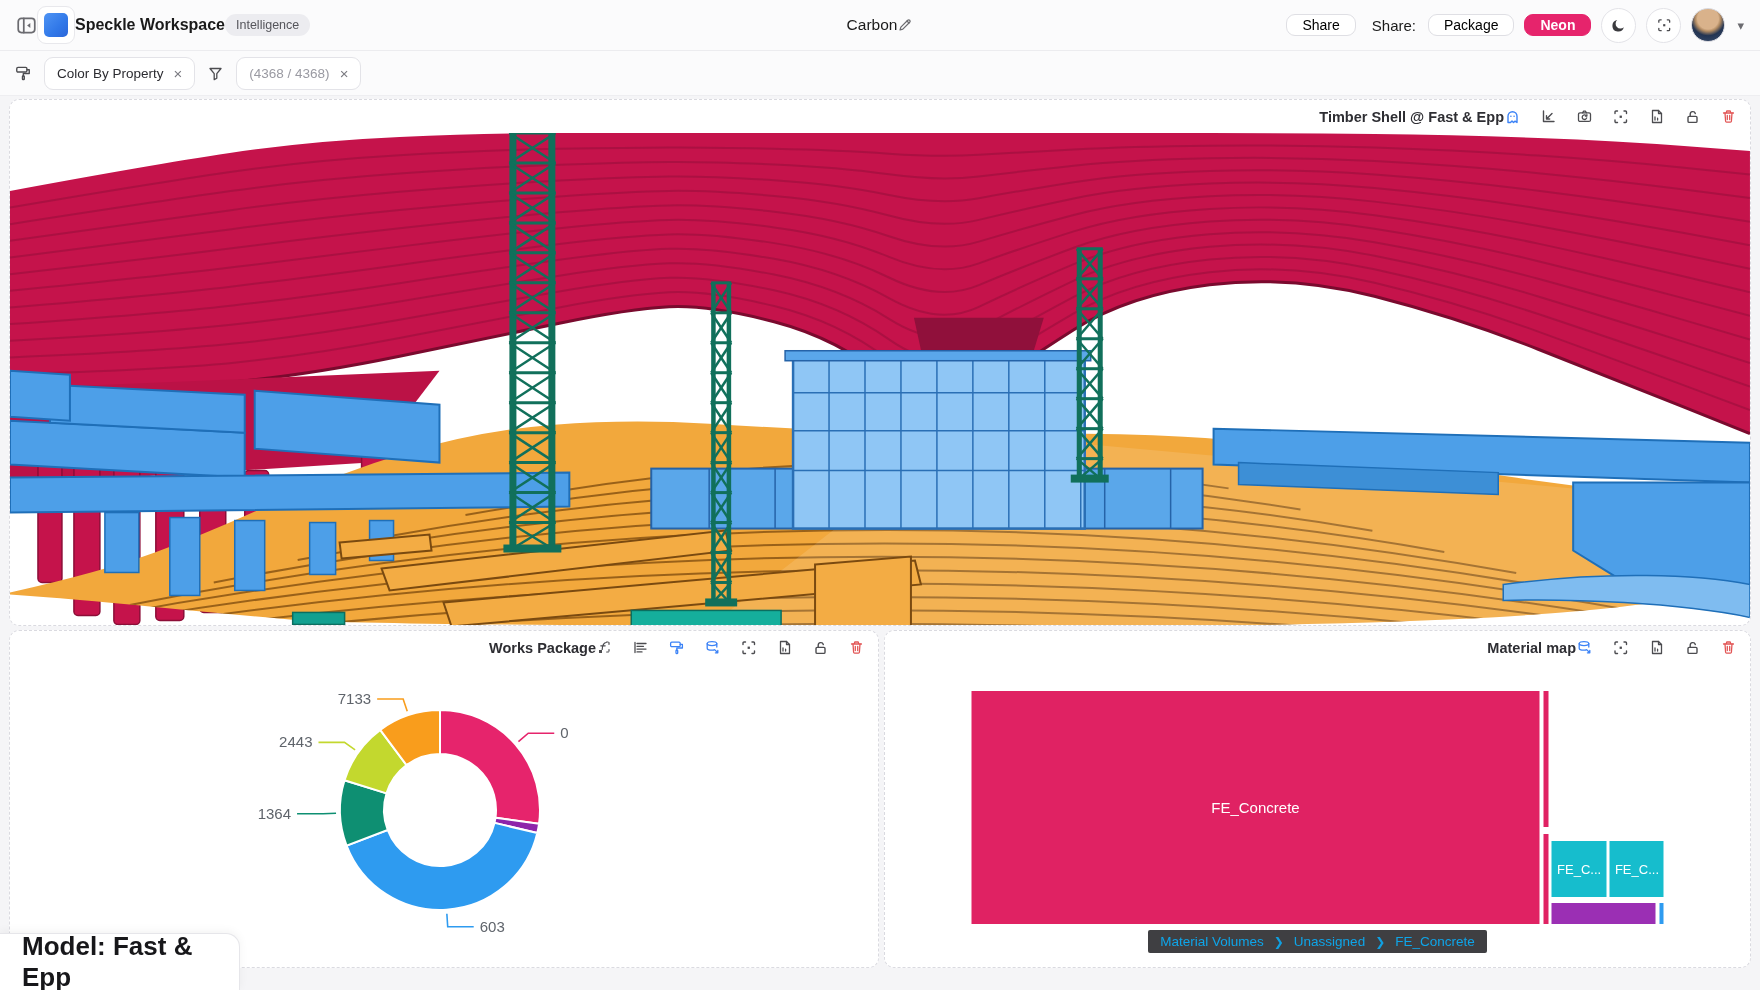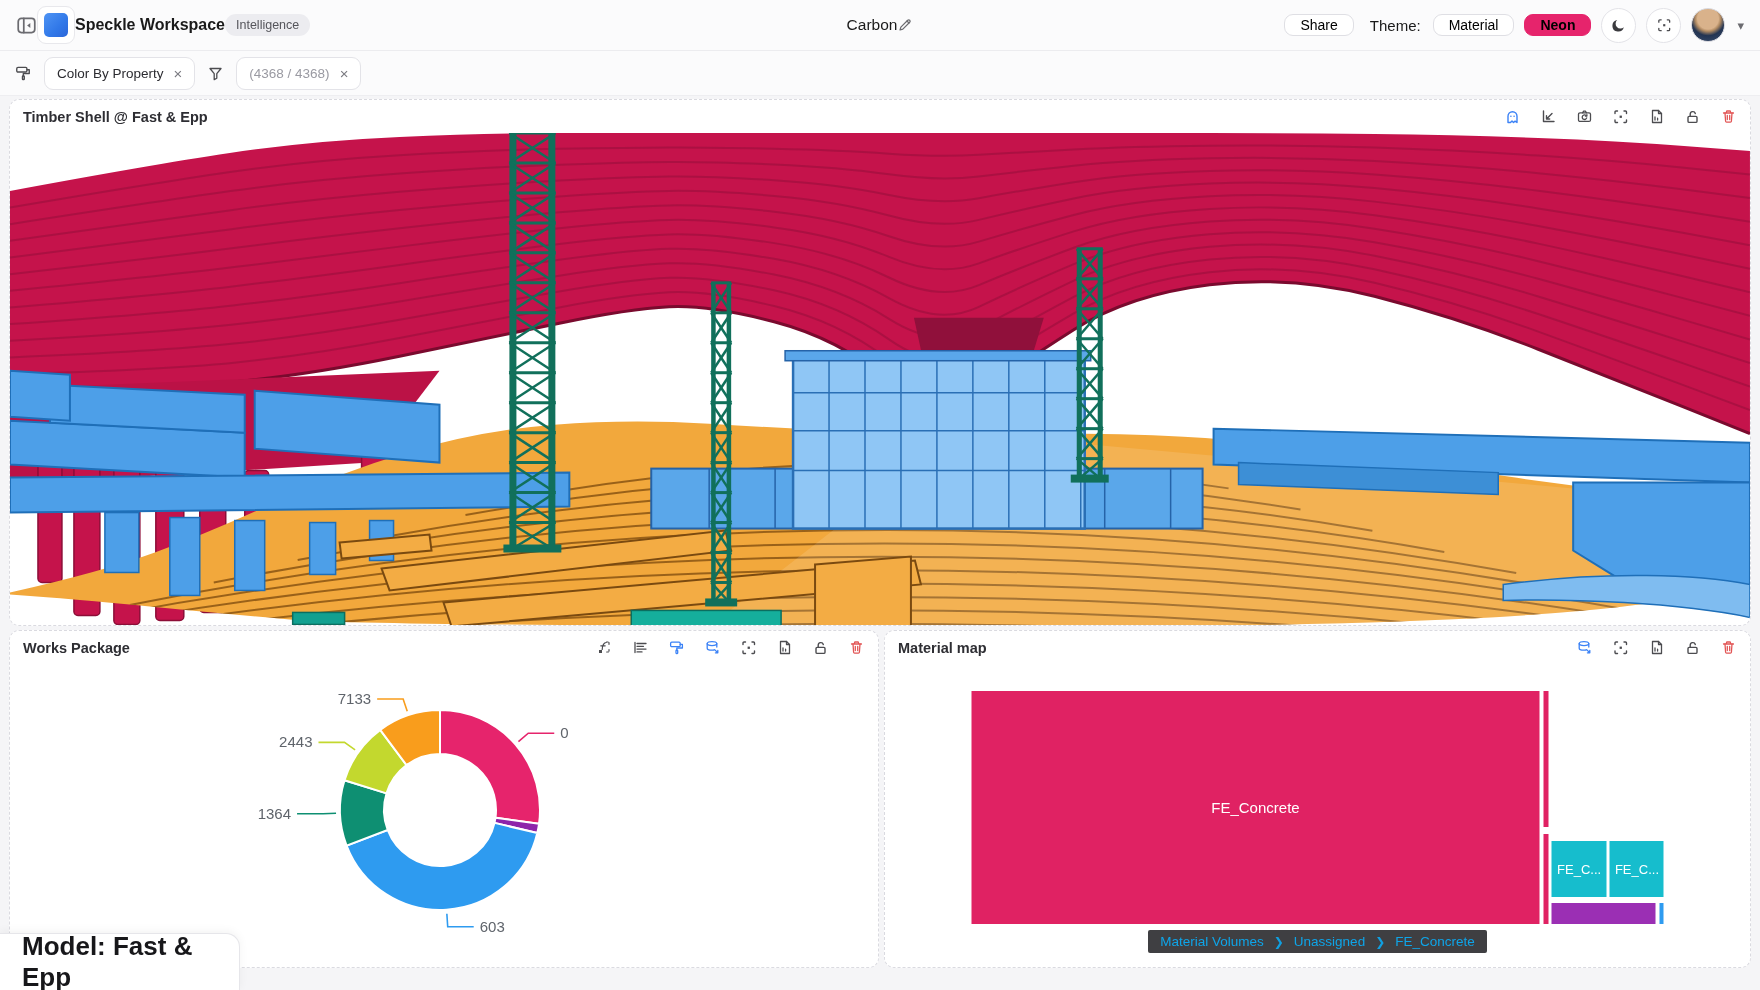--- a/index.html
+++ b/index.html
@@ -15,21 +15,21 @@
   .tb-left{display:flex;align-items:center;gap:0;flex:1;min-width:0}
   .logo-card{width:36px;height:36px;border:1px solid #E8E8EC;border-radius:9px;background:#fff;
              display:flex;align-items:center;justify-content:center}
   .logo-cube{width:24px;height:24px;border-radius:5px;background:linear-gradient(135deg,#4F94F4 0%,#3178E8 60%,#2B66D9 100%)}
   .ws-name{font-size:16px;font-weight:700;white-space:nowrap}
   .badge{font-size:12.5px;color:#55555B;background:#ECECF0;border-radius:999px;padding:4px 11px;white-space:nowrap}
   .tb-center{display:flex;align-items:center;gap:0;justify-content:center}
   .dash-title{font-size:15.5px;font-weight:500}
   .tb-right{display:flex;align-items:center;gap:10px;flex:1;justify-content:flex-end}
   .btn{font-size:14px;background:#fff;border:1px solid #DFDFE4;border-radius:9px;padding:2px 15px;white-space:nowrap;cursor:pointer}
-  .btn-neon{background:#E6246C;border-color:#E6246C;color:#000000;font-weight:600}
+  .btn-neon{background:#E6246C;border-color:#E6246C;color:#ffffff;font-weight:600}
   .theme-lbl{font-size:15px;margin:0 2px 0 6px}
   .round-btn{width:33px;height:33px;border-radius:999px;border:1px solid #E3E3E8;background:#fff;
              display:flex;align-items:center;justify-content:center;cursor:pointer}
   .avatar{width:32px;height:32px;border-radius:50%;
           background:radial-gradient(circle at 50% 30%,#D9B28B 0 38%,#B08A62 46%,#233452 62%,#3A4E6E 100%);
           border:1px solid #D8D8DE}
   .caret{margin-left:2px}
 
   
   .filterbar{position:absolute;top:51px;left:0;right:0;height:44px;background:#FBFBFC;border-bottom:1px solid #EEEEF1;
@@ -37,21 +37,21 @@
   .chip{display:flex;align-items:center;gap:10px;background:#fff;border:1px solid #E3E3E8;border-radius:9px;
         height:31px;padding:0 12px;font-size:13.5px;color:#2B2B30;white-space:nowrap;cursor:pointer}
   .chip .count{color:#9A9AA2}
   .chip .x{color:#7A7A80;font-size:15px;line-height:1;cursor:pointer}
 
   
   .panel{position:absolute;background:#fff;border:1px dashed #DADAE0;border-radius:10px;box-sizing:border-box;overflow:hidden}
   #viewer-panel{left:9px;top:99px;width:1742px;height:527px}
   #works-panel{left:9px;top:630px;width:870px;height:338px}
   #material-panel{left:884px;top:630px;width:867px;height:338px}
-  .panel-head{height:33px;display:flex;align-items:center;justify-content:space-between;padding:0 13px}
+  .panel-head{height:33px;display:flex;align-items:center;justify-content:flex-end;padding:0 13px}
   .panel-title{font-size:14.5px;font-weight:600;color:#2E2E33}
   .tool-row{display:flex;align-items:center;gap:19px}
   .tool{cursor:pointer}
   .panel-body{position:relative;width:100%;height:calc(100% - 33px)}
 
   
   #scene-svg{position:absolute;inset:0}
 
   
   #donut-svg{position:absolute;inset:0}
@@ -95,22 +95,22 @@
     <span class="dash-title">Carbon</span>
     <span class="ic ic-dim tool">
       <svg width="16" height="16" viewBox="0 0 17 17" fill="none" stroke="currentColor" stroke-width="1.3" stroke-linecap="round" stroke-linejoin="round">
         <path d="M3.2 13.8 l.9-3 7.3-7.3 a1.45 1.45 0 0 1 2.1 2.1 L6.2 12.9 Z"></path>
           <path d="M10.6 4.3 l2.1 2.1"></path>
       </svg>
     </span>
   </div>
   <div class="tb-right">
     <button class="btn">Share</button>
-    <span class="theme-lbl">Theme:</span>
-    <button class="btn">Material</button>
+    <span class="theme-lbl">Share:</span>
+    <button class="btn">Package</button>
     <button class="btn btn-neon">Neon</button>
     <span class="round-btn">
       <span class="ic" style="color:#3A3A3E">
         <svg width="17" height="17" viewBox="0 0 17 17">
             <path d="M13.8 10.2 A5.8 5.8 0 1 1 7.2 3 a4.7 4.7 0 0 0 6.6 7.2 Z" fill="currentColor"></path>
           </svg>
       </span>
     </span>
     <span class="round-btn">
       <span class="ic ic-gray">

